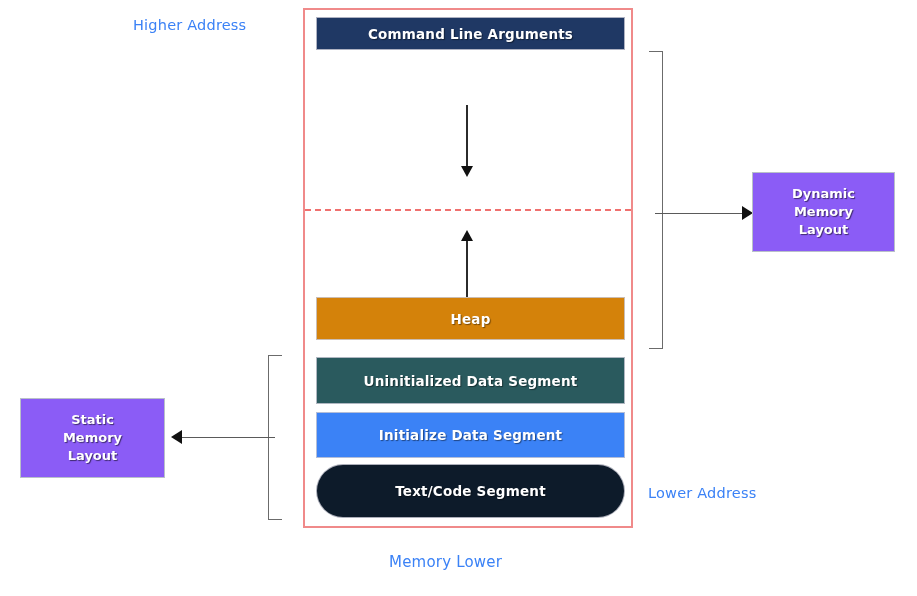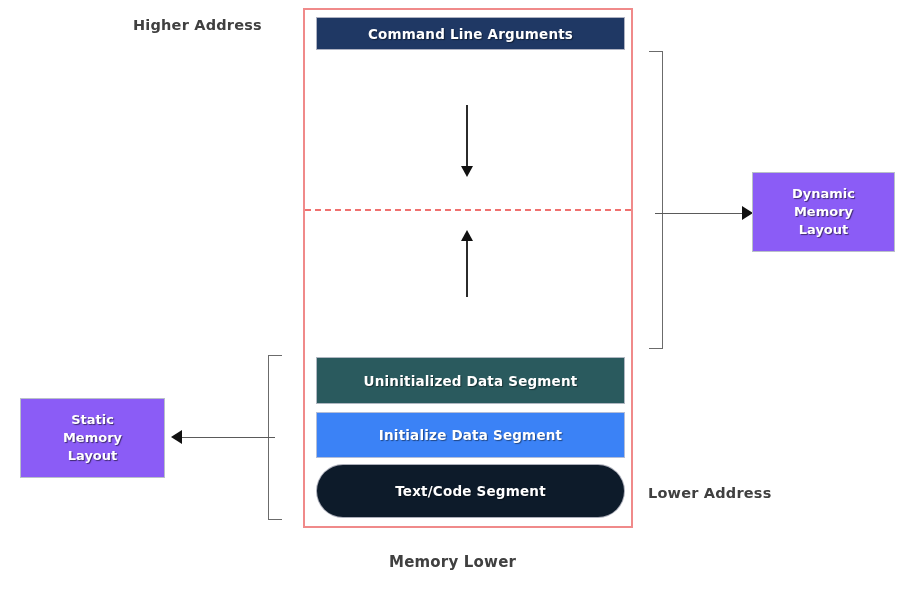--- a/index.html
+++ b/index.html
@@ -130,23 +130,23 @@
     width: 0; height: 0;
     border-top: 7px solid transparent;
     border-bottom: 7px solid transparent;
   }
   .conn-head-right { left: 742px; top: 206px; border-left: 11px solid #111111; }
   .conn-head-left  { left: 171px; top: 430px; border-right: 11px solid #111111; }
 
   
   .label {
     position: absolute;
-    font-weight: bold;
+    font-weight: normal;
     font-size: 14.5px;
-    color: #404040;
+    color: #3b82f6;
     white-space: nowrap;
     letter-spacing: 0.2px;
   }
   .label-higher { left: 133px; top: 17px; }
   .label-lower  { left: 648px; top: 485px; }
   .label-caption{ left: 389px; top: 553px; font-size: 15px; }
 </style>
 </head>
 <body>
 
@@ -164,20 +164,23 @@
   <div class="grow-arrow arrow-down">
     <div class="arrow-head head-down"></div>
   </div>
 
   <div class="dashed-divider"></div>
 
   <div class="grow-arrow arrow-up">
     <div class="arrow-head head-up"></div>
   </div>
 
+  <div class="seg seg-heap" style="background:#d4820a">
+    <span>Heap</span>
+  </div>
 
   <div class="seg seg-bss" style="background:#2a5a5e">
     <span>Uninitialized Data Segment</span>
   </div>
 
   <div class="seg seg-data" style="background:#3b82f6">
     <span>Initialize Data Segment</span>
   </div>
 
   <div class="seg seg-text" style="background:#0d1b2a">

